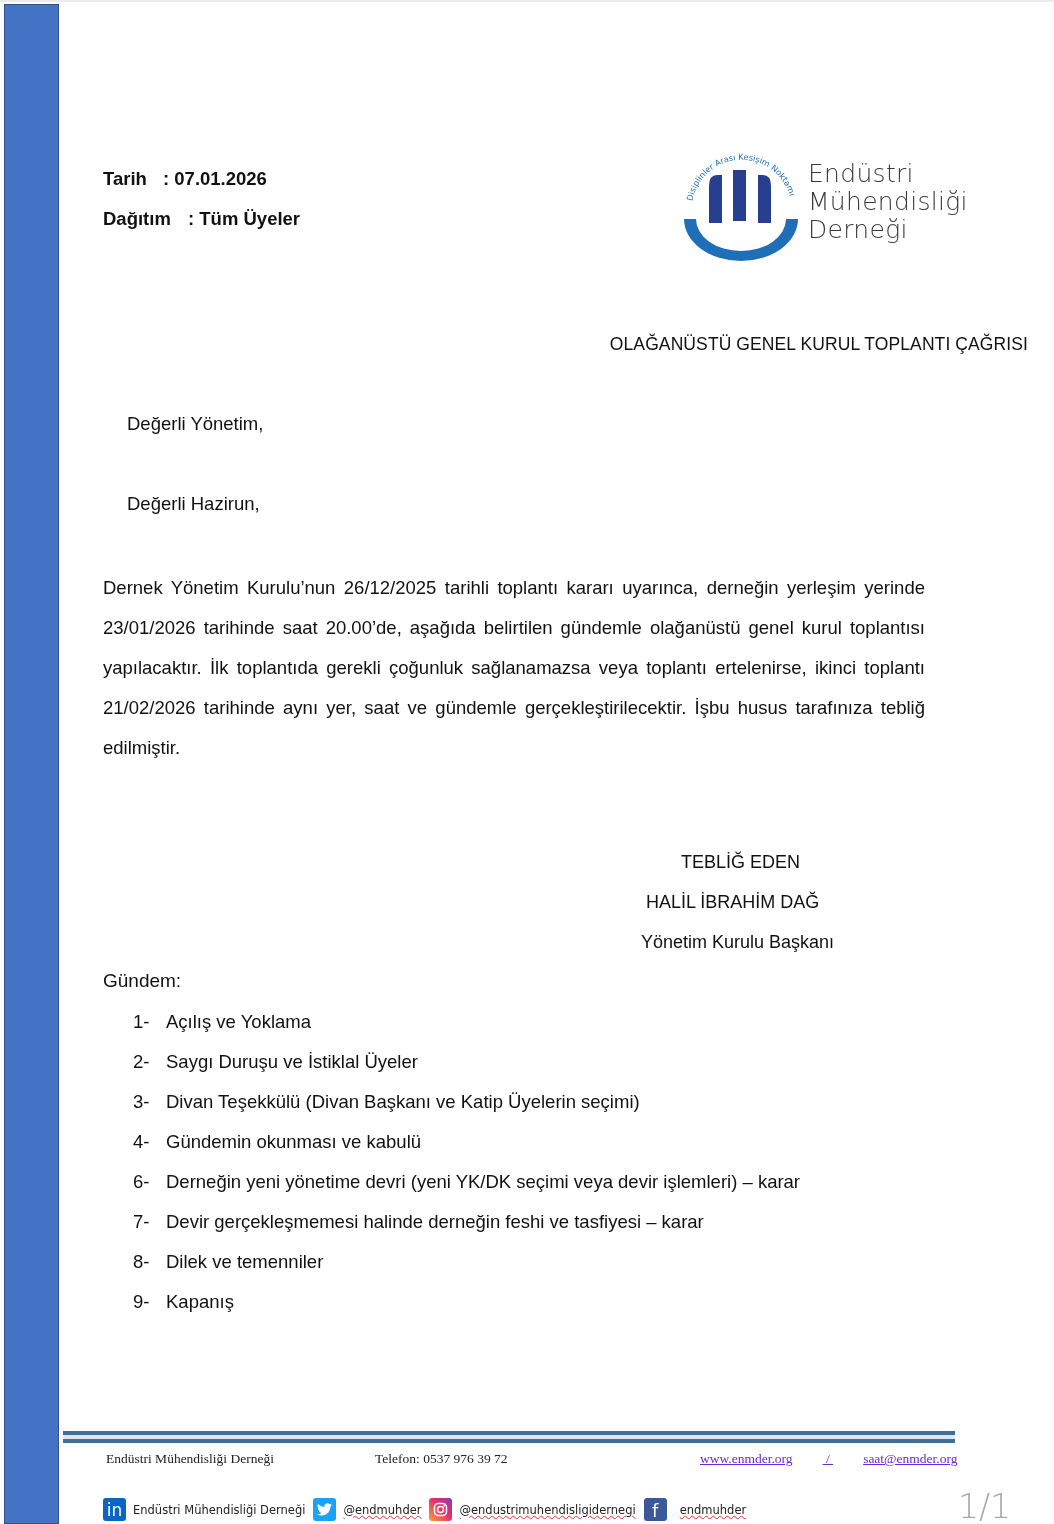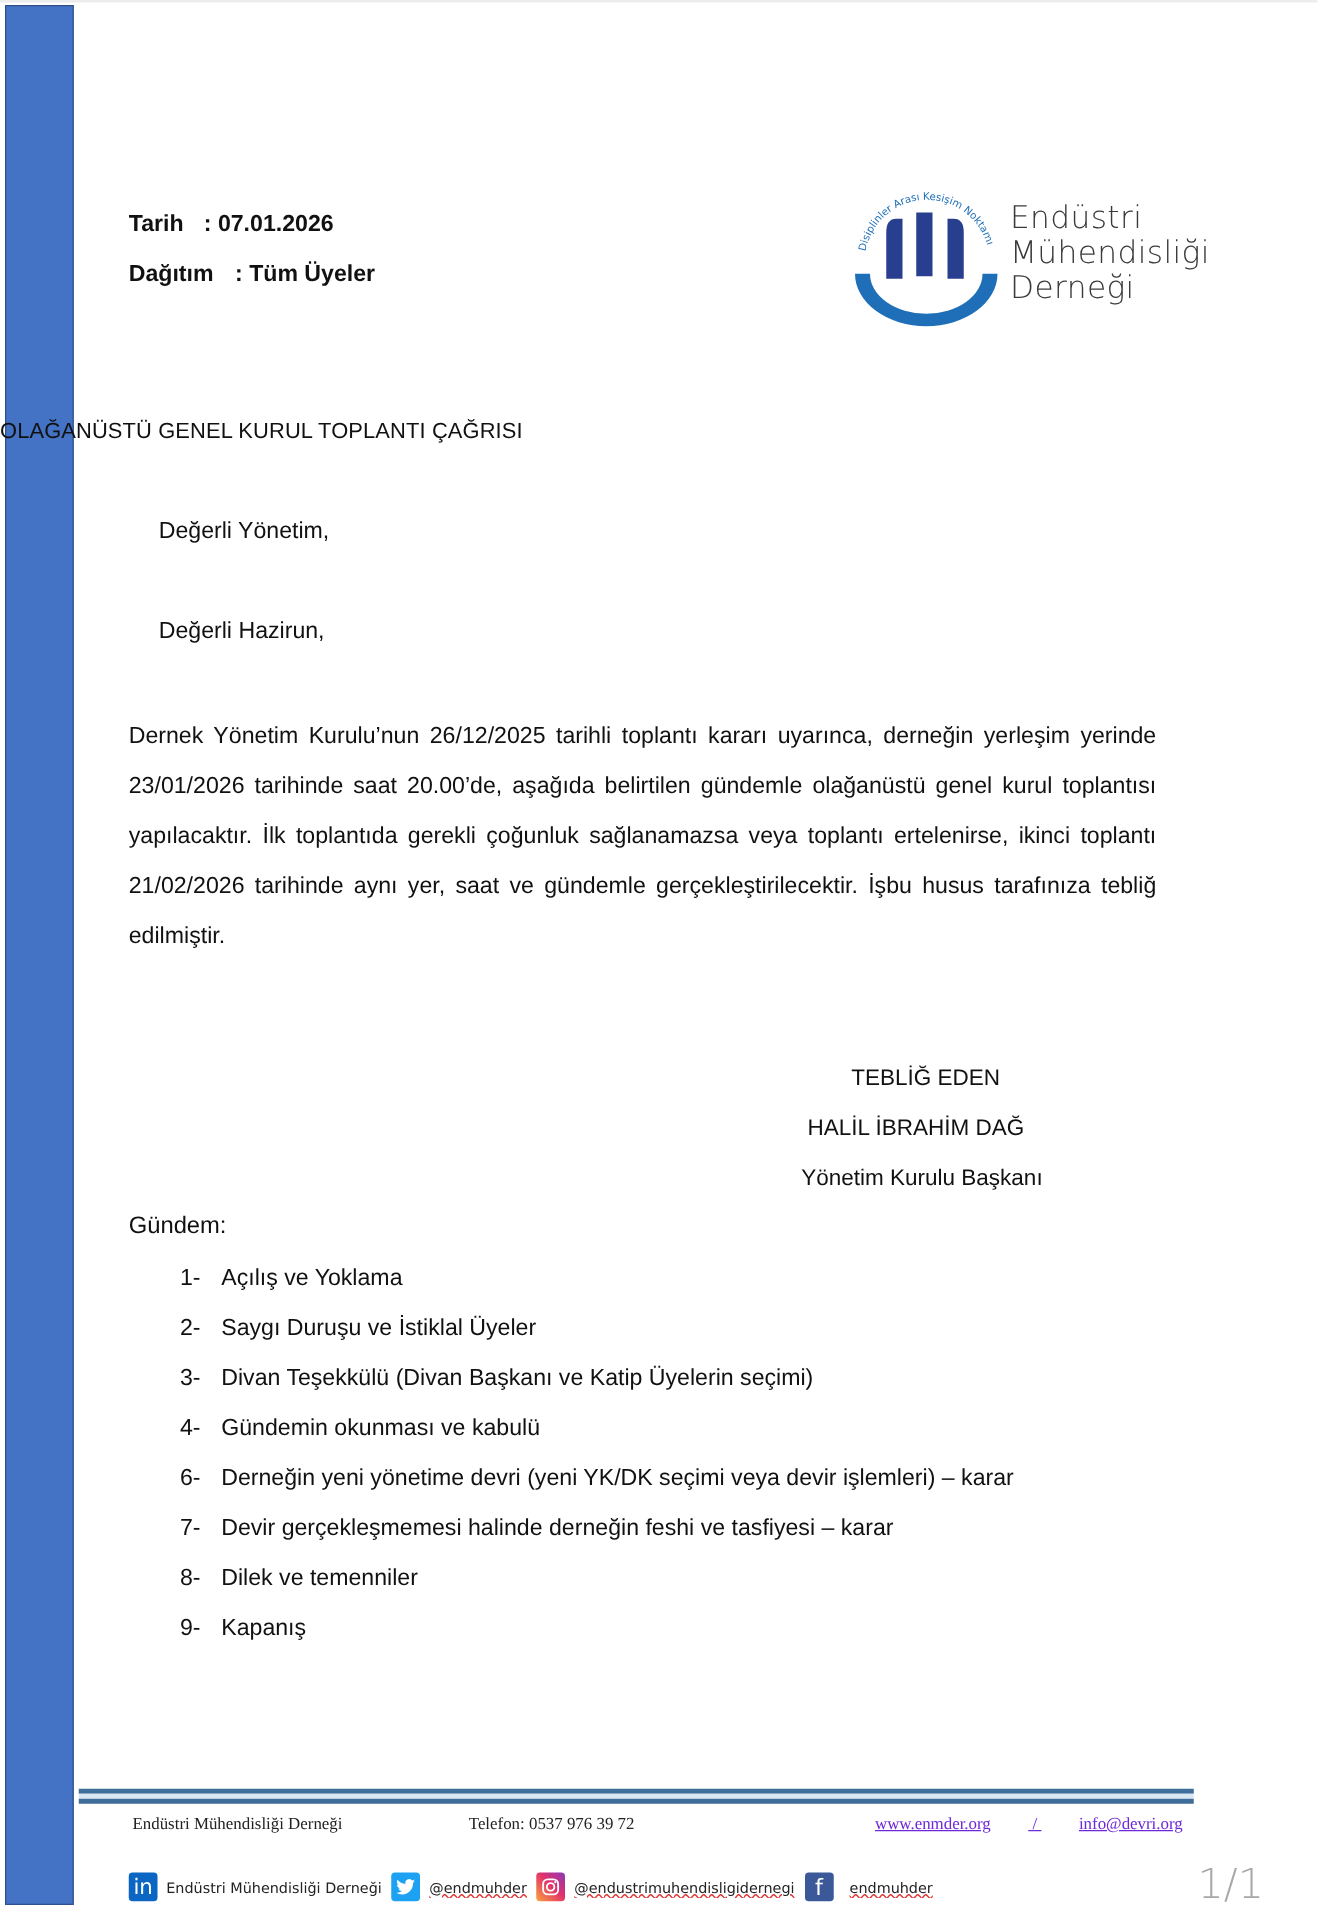--- a/index.html
+++ b/index.html
@@ -20,31 +20,31 @@
 
   .logo { position: absolute; left: 680px; top: 142px; width: 290px; height: 125px; }
   .logo svg { position: absolute; left: 0; top: 0; }
   .logo-text {
     position: absolute; left: 128px; top: 18px;
     font-family: "DejaVu Sans", sans-serif; font-weight: 300;
     font-size: 25px; line-height: 28px; color: #3a3a3a; letter-spacing: 0.3px;
   }
 
   .title {
-    position: absolute; left: 0; top: 334px; width: 1028px; text-align: left;
+    position: absolute; left: 0; top: 334px; width: 1028px; text-align: right;
     font-size: 17.5px; letter-spacing: 0.1px;
   }
   .greet { position: absolute; left: 103px; font-size: 18.5px; margin-left: 24px; }
   .body-text {
     position: absolute; left: 103px; top: 568px; width: 822px;
     font-size: 18.5px; line-height: 40px; text-align: justify; text-align-last: left;
   }
   .sign { position: absolute; font-size: 18px; }
   .agenda-h { position: absolute; left: 103px; top: 970px; font-size: 19px; }
-  .agenda { position: absolute; left: 144px; top: 1010px; margin: 0; padding: 0; list-style: none; font-size: 18.5px; }
+  .agenda { position: absolute; left: 133px; top: 1010px; margin: 0; padding: 0; list-style: none; font-size: 18.5px; }
   .agenda li { height: 40px; line-height: 24px; white-space: nowrap; }
   .agenda .num { display: inline-block; width: 33px; }
 
   .footer-lines { position: absolute; left: 63px; top: 1431px; width: 892px; }
   .footer-lines .l1 { height: 4px; background: #3f6e9a; }
   .footer-lines .gap { height: 4px; background: #dbe8f3; }
   .footer-lines .l2 { height: 4px; background: #3f6e9a; }
   .f-info { position: absolute; top: 1451px; font-family: "Liberation Serif", serif; font-size: 13.5px; color: #222; }
   .f-link { color: #6d28d9; text-decoration: underline; margin-left: 30px; }
   .social { position: absolute; top: 1498px; left: 103px; display: flex; align-items: center; font-family: "DejaVu Sans", sans-serif; font-size: 11.5px; color: #222; }
@@ -108,21 +108,21 @@
   </ol>
 
 <div class="footer-lines">
   <div class="l1"></div>
     <div class="gap"></div>
     <div class="l2"></div>
 </div>
 <div class="f-info" style="left:106px">Endüstri Mühendisliği Derneği</div>
 <div class="f-info" style="left:375px">Telefon: 0537 976 39 72</div>
 <div class="f-info" style="left:670px">
-  <span class="f-link">www.enmder.org</span><span class="f-link"> / </span><span class="f-link">info@devri.org</span>
+  <span class="f-link">www.enmder.org</span><span class="f-link"> / </span><span class="f-link">saat@enmder.org</span>
 </div>
 
 <div class="social">
   <span class="item">
     <span class="ic" style="background:#0a66c2; font-size:17px; font-family:'DejaVu Sans',sans-serif;">in</span>
     <span>Endüstri Mühendisliği Derneği</span>
   </span>
   <span class="item">
     <span class="ic" style="background:#1da1f2;">
       <svg width="15" height="13" viewBox="0 0 24 20">

